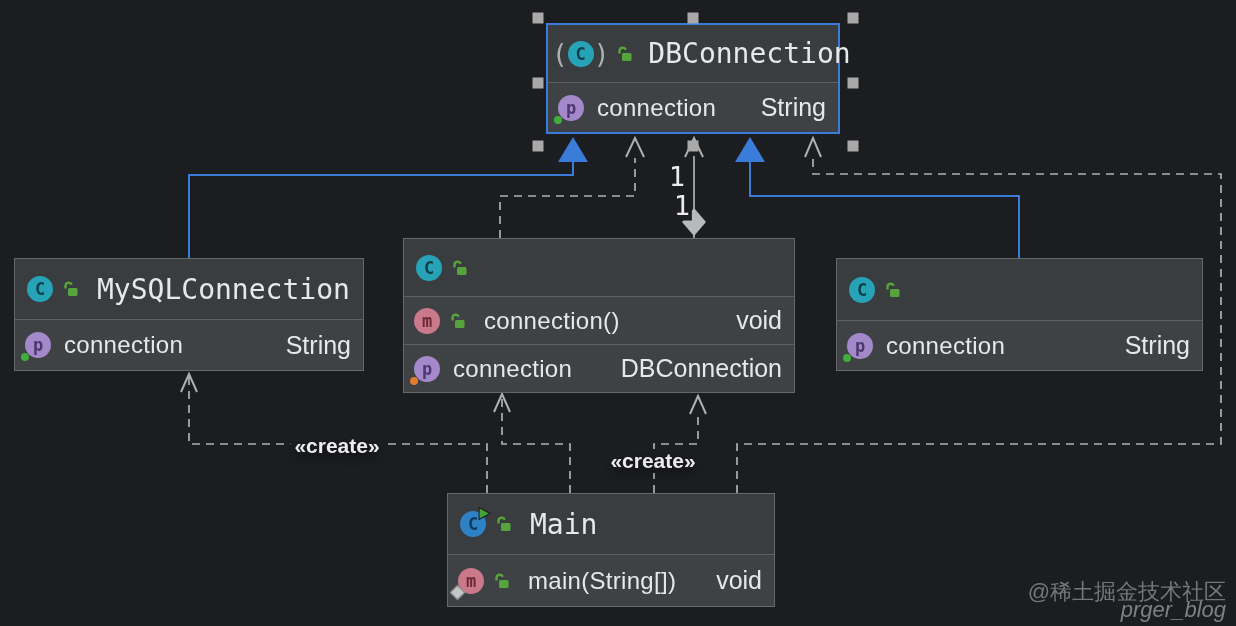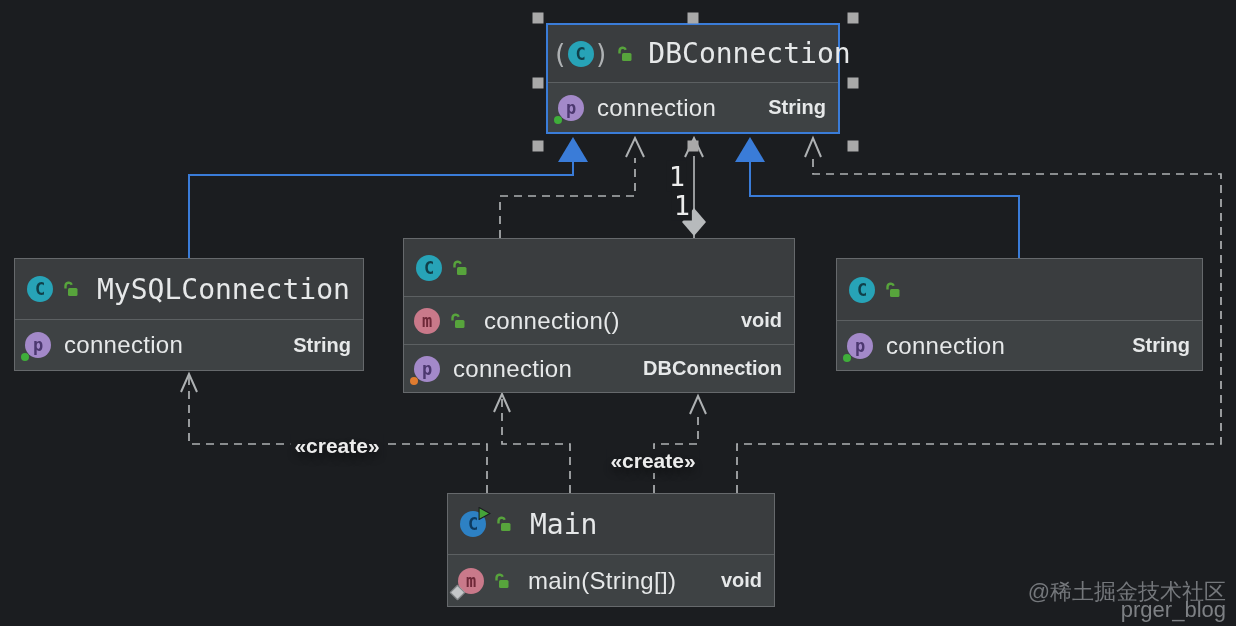--- a/index.html
+++ b/index.html
@@ -20,21 +20,21 @@
   .gray-open{fill:none;stroke:var(--edge-gray);stroke-width:2;}
   .diamond{fill:#b7babc;stroke:none;}
 
   .class-box{position:absolute;z-index:2;border:1.5px solid var(--box-border);box-sizing:border-box;}
   .class-box.selected{border:2px solid var(--accent-blue);}
   .hdr{display:flex;align-items:center;background:var(--box-bg-header);padding-left:12px;box-sizing:border-box;}
   .mrow{display:flex;align-items:center;background:var(--box-bg-row);border-top:1px solid var(--divider);
         padding:0 12px 0 10px;box-sizing:border-box;}
   .cname{font-family:"DejaVu Sans Mono",monospace;font-size:28px;color:var(--text-primary);white-space:pre;}
   .mname{font-size:24px;color:var(--text-primary);letter-spacing:.3px;white-space:pre;}
-  .mtype{font-size:20px;color:var(--text-primary);margin-left:auto;white-space:pre;font-weight:bold;}
+  .mtype{font-size:25px;color:var(--text-primary);margin-left:auto;white-space:pre;}
 
   .iconwrap{position:relative;width:26px;height:26px;flex:none;}
   .circ{width:26px;height:26px;border-radius:50%;display:flex;align-items:center;justify-content:center;
         font-family:"DejaVu Sans Mono",monospace;font-weight:bold;font-size:17px;}
   .circ.teal{background:var(--class-icon-teal);color:#103f49;}
   .circ.blue{background:var(--class-icon-blue);color:#0d3a60;}
   .circ.purple{background:var(--property-icon-purple);color:#4c3870;}
   .circ.rose{background:var(--method-icon-rose);color:#6e2838;}
   .paren{color:#aeb1b3;font-family:"DejaVu Sans Mono",monospace;font-size:26px;line-height:26px;flex:none;}
   .lock{flex:none;color:var(--lock-green);display:flex;align-items:center;}
@@ -56,21 +56,21 @@
 
   .edge-label{position:absolute;z-index:3;transform:translate(-50%,-50%);background:var(--canvas-bg);
     color:#ececec;font-size:21px;font-weight:600;padding:0 4px;white-space:pre;
     text-shadow:0 5px 8px rgba(0,0,0,.45);}
   .mult-label{position:absolute;z-index:3;transform:translate(-50%,-50%);background:var(--canvas-bg);
     color:#ececec;font-family:"DejaVu Sans Mono",monospace;font-size:27px;padding:0 2px;}
   .handle{position:absolute;z-index:4;width:11px;height:11px;background:var(--handle-gray);
     transform:translate(-50%,-50%);}
   .watermark{position:absolute;z-index:5;right:10px;bottom:8px;text-align:right;
     color:var(--watermark-gray);font-size:22px;line-height:17px;}
-  .watermark .wl2{color:#7d8084;margin-top:1px;}
+  .watermark .wl2{color:#7d8084;margin-top:1px;font-style:italic;}
 </style>
 </head>
 <body>
 
 <div class="canvas">
 
   <svg class="edges" width="1236" height="626">
     <g>
       <polyline class="blue-line" points="189,258 189,175 573,175 573,160"></polyline>
       <polygon class="blue-fill" points="573,137 558,162 588,162"></polygon>

